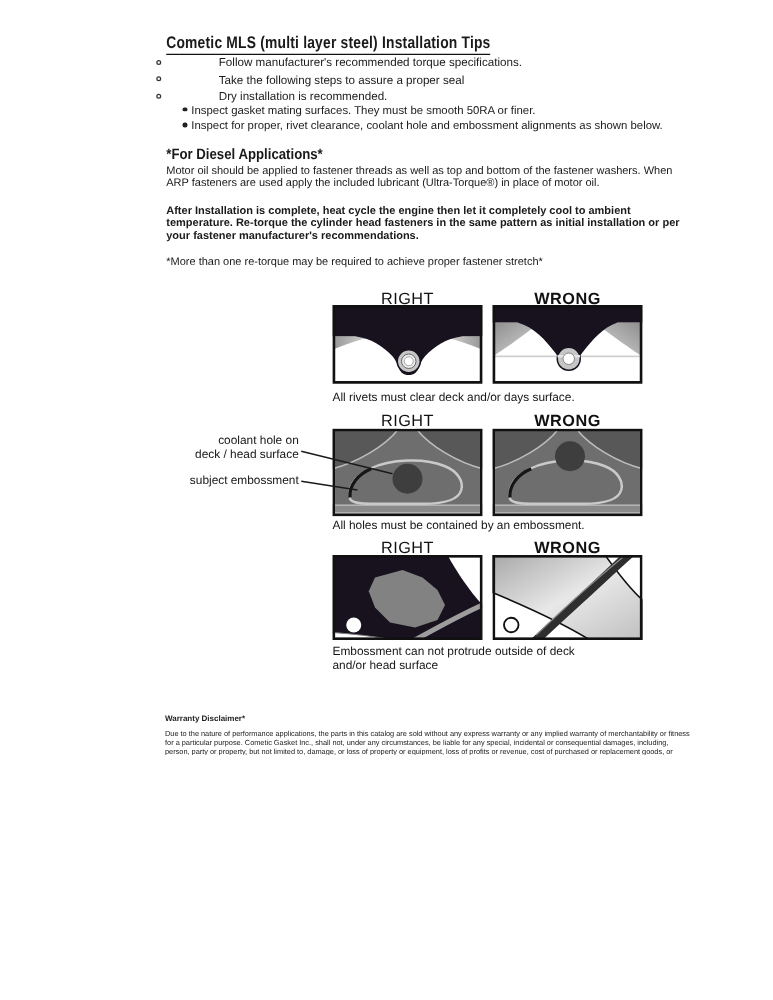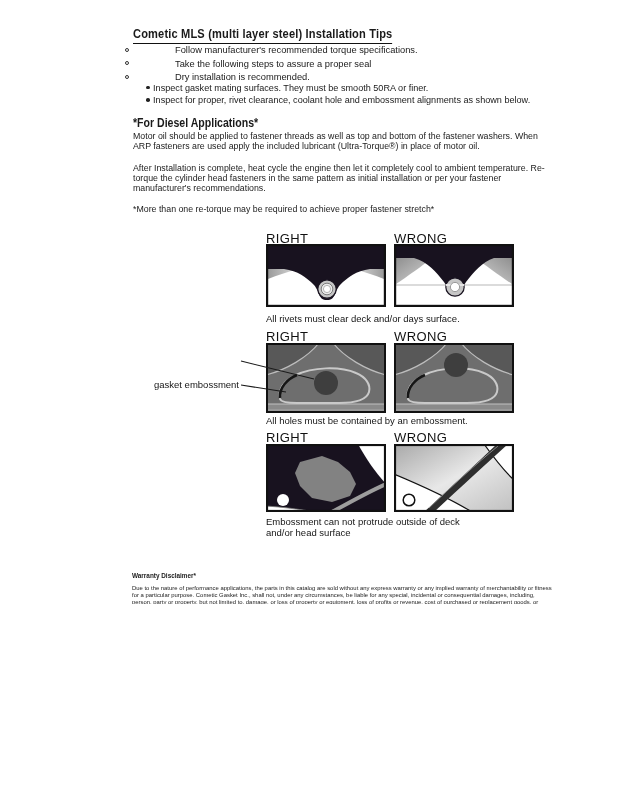--- a/index.html
+++ b/index.html
@@ -45,35 +45,35 @@
 
   
   .diesel-heading {
     left: 104px; top: 116px;
     font-size: 12px; font-weight: bold;
     transform: scaleX(0.88); transform-origin: left top;
     white-space: nowrap;
   }
   .body-para { left: 104px; width: 412px; font-size: 8.8px; line-height: 10.2px; }
   .para1 { top: 131px; }
-  .para2 { top: 163px; }
+  .para2 { top: 163px; font-weight: bold; }
   .note  { top: 204px; width: 430px; }
 
   
   .dg-label {
-    width: 120px; text-align: left;
+    width: 120px; text-align: center;
     font-size: 13px; letter-spacing: 0.4px; color: #111;
   }
   .dg-caption { font-size: 9.5px; line-height: 11px; color: #151515; white-space: pre-line; }
   .panel { width: 120px; }
   .panel svg { display: block; width: 120px; }
 
   
   .px-left  { left: 237px; }
-  .px-right { left: 365px; }
+  .px-right { left: 365px; font-weight: bold; }
 
   .d1-label { top: 231px; }
   .d1-panel { top: 244px; }
   .d1-caption { top: 313px; left: 237px; width: 260px; }
 
   .d2-label { top: 329px; }
   .d2-panel { top: 343px; }
   .d2-caption { top: 415px; left: 237px; width: 270px; }
   .d2-pointer-label {
     left: 98px; width: 112px; text-align: right;
@@ -186,21 +186,23 @@
       <circle cx="61" cy="43" r="4.6" fill="#ffffff" stroke="#888" stroke-width="0.8"></circle>
       <rect x="1" y="1" width="118" height="61" fill="none" stroke="#111" stroke-width="2.4"></rect>
     </svg>
   </div>
 
   <div class="abs dg-caption d1-caption">All rivets must clear deck and/or days surface.</div>
 
   <div class="abs dg-label d2-label px-left">RIGHT</div>
   <div class="abs dg-label d2-label px-right">WRONG</div>
 
-  <div class="abs d2-pointer-label d2-lab2">gasket embossment</div>
+  <div class="abs d2-pointer-label d2-lab1">coolant hole on
+deck / head surface</div>
+  <div class="abs d2-pointer-label d2-lab2">subject embossment</div>
 
   <svg class="abs d2-lines" width="100" height="46" viewBox="0 0 100 46">
     <line x1="7" y1="6" x2="80" y2="24" stroke="#1a1a1a" stroke-width="1.1"></line>
     <line x1="7" y1="30" x2="52" y2="37" stroke="#1a1a1a" stroke-width="1.1"></line>
   </svg>
 
   <div class="abs panel d2-panel px-left">
     <svg viewBox="0 0 120 70" width="120" height="70">
       <rect width="120" height="70" fill="#6e6e6e"></rect>
       <path d="M0,0 H53 C42,14 20,27 0,32 Z" fill="#585858" stroke="#bdbdbd" stroke-width="1.2"></path>

